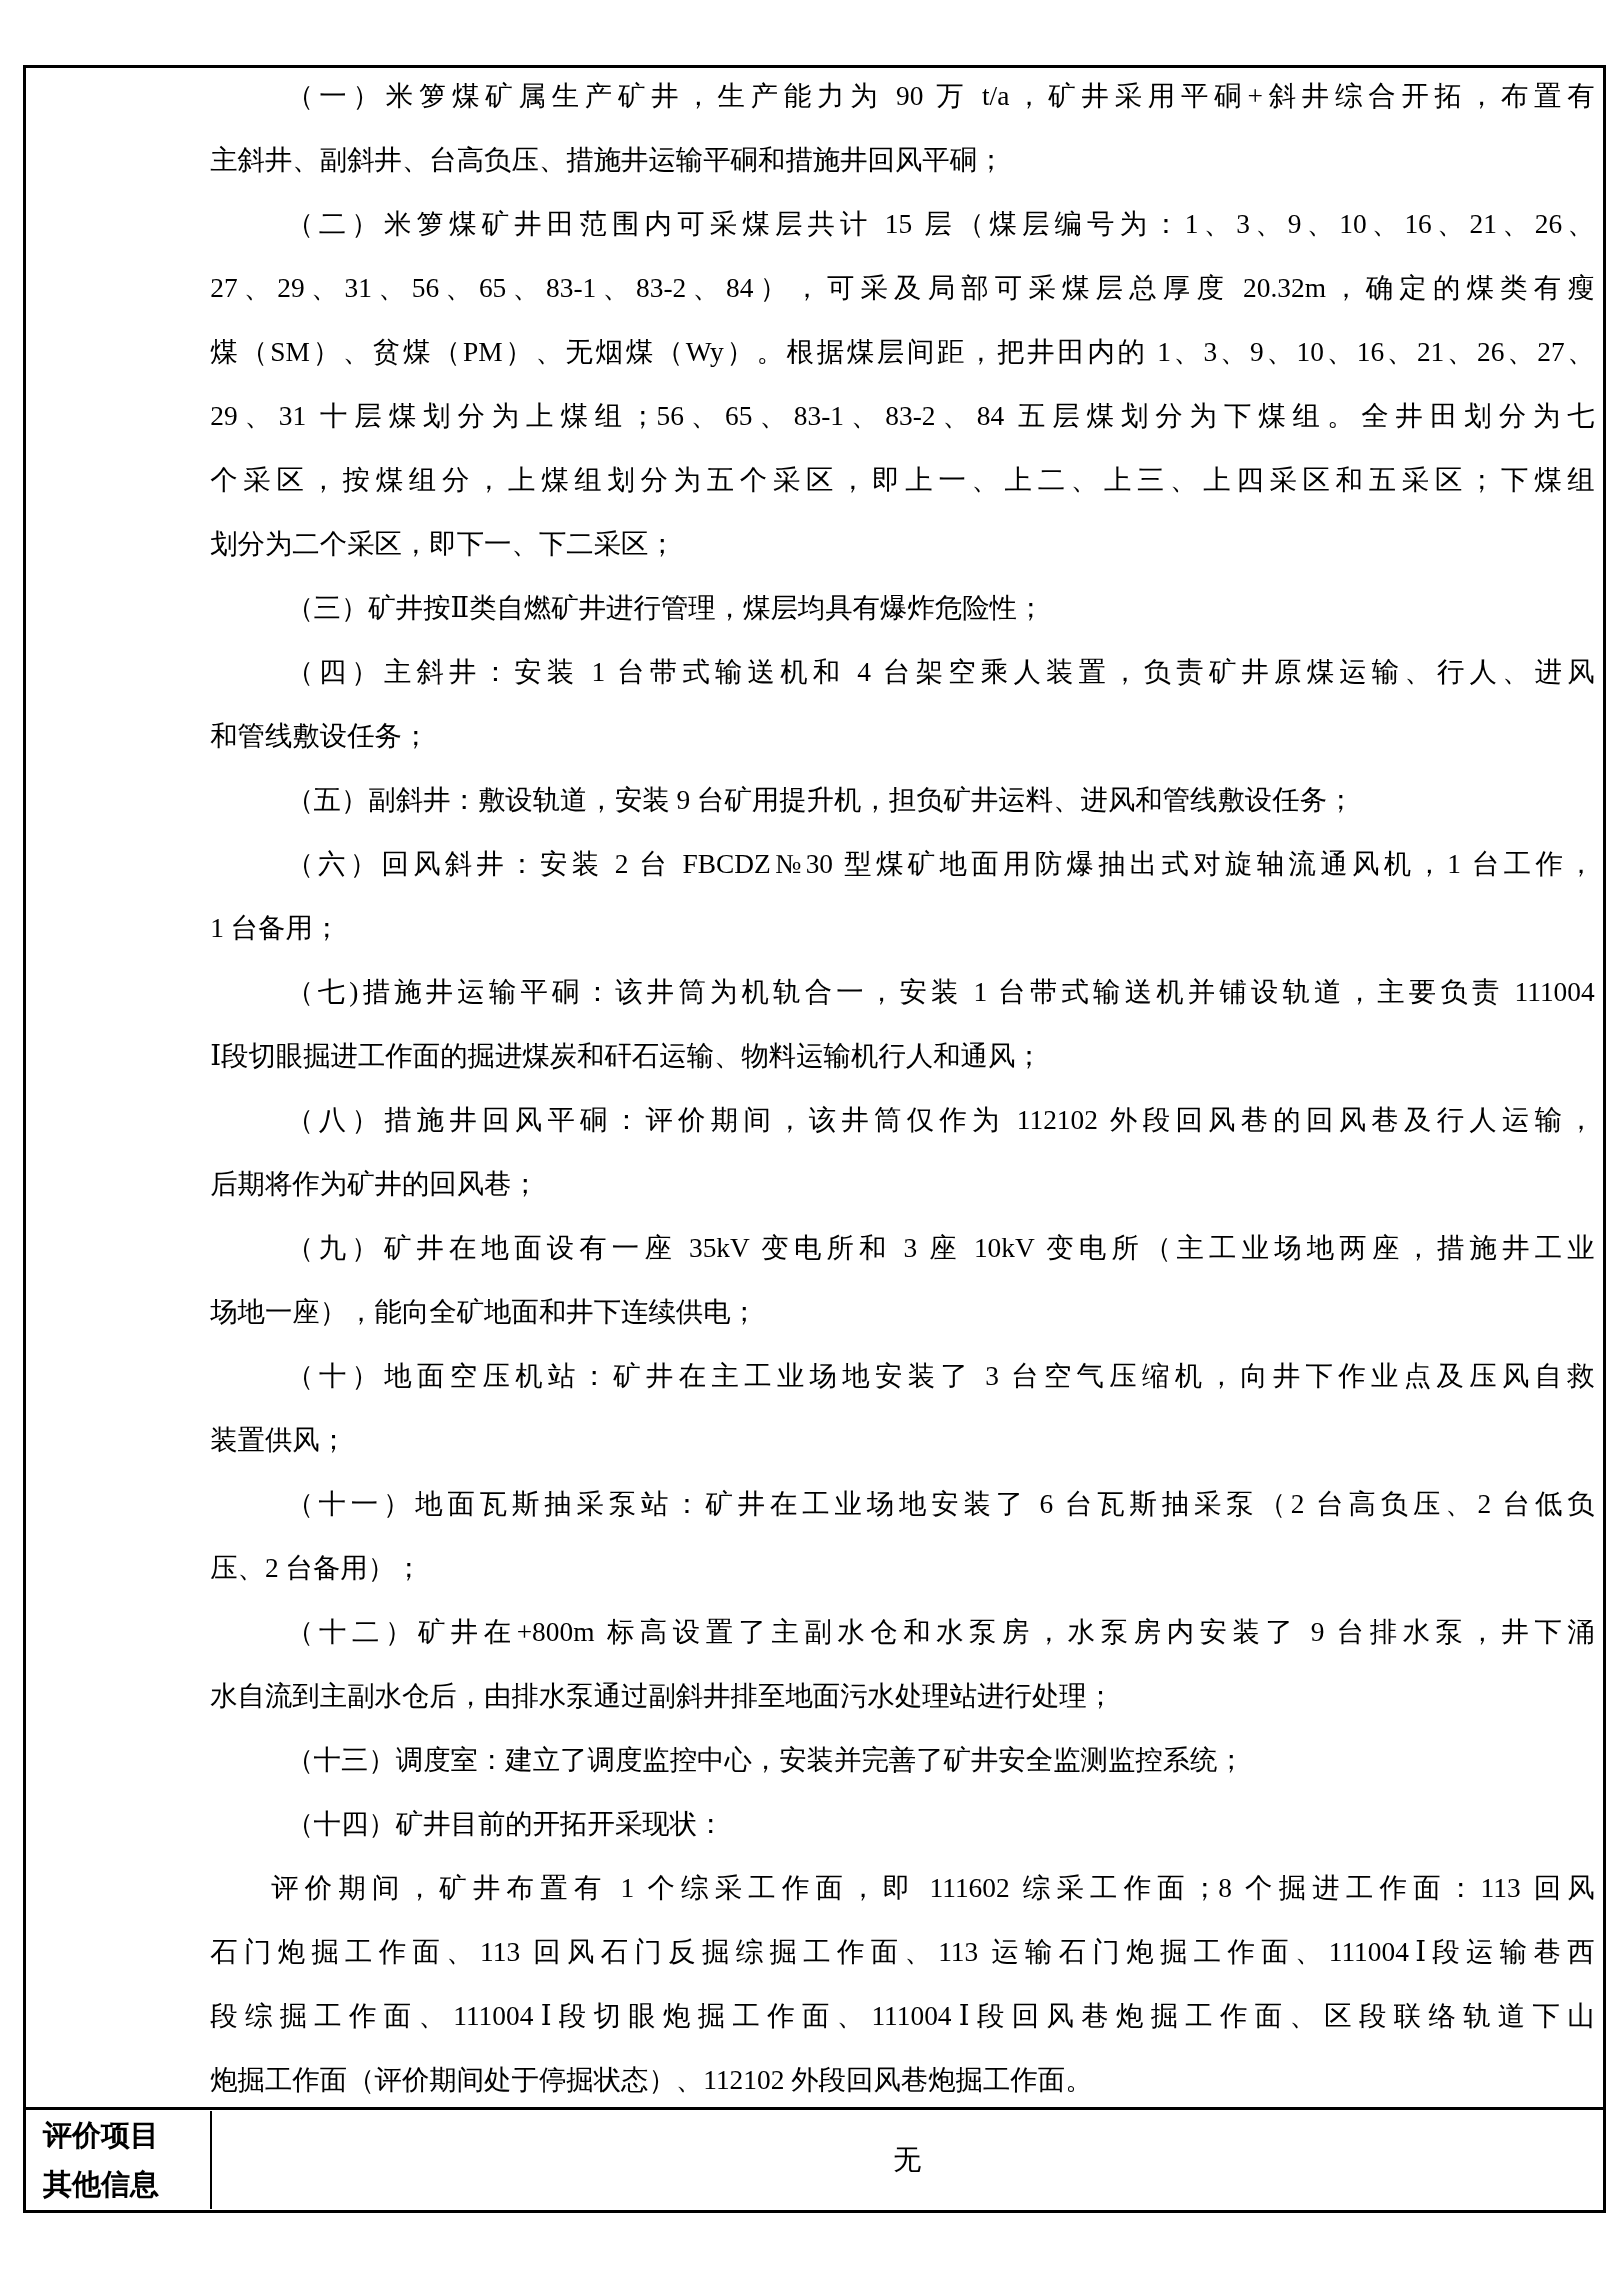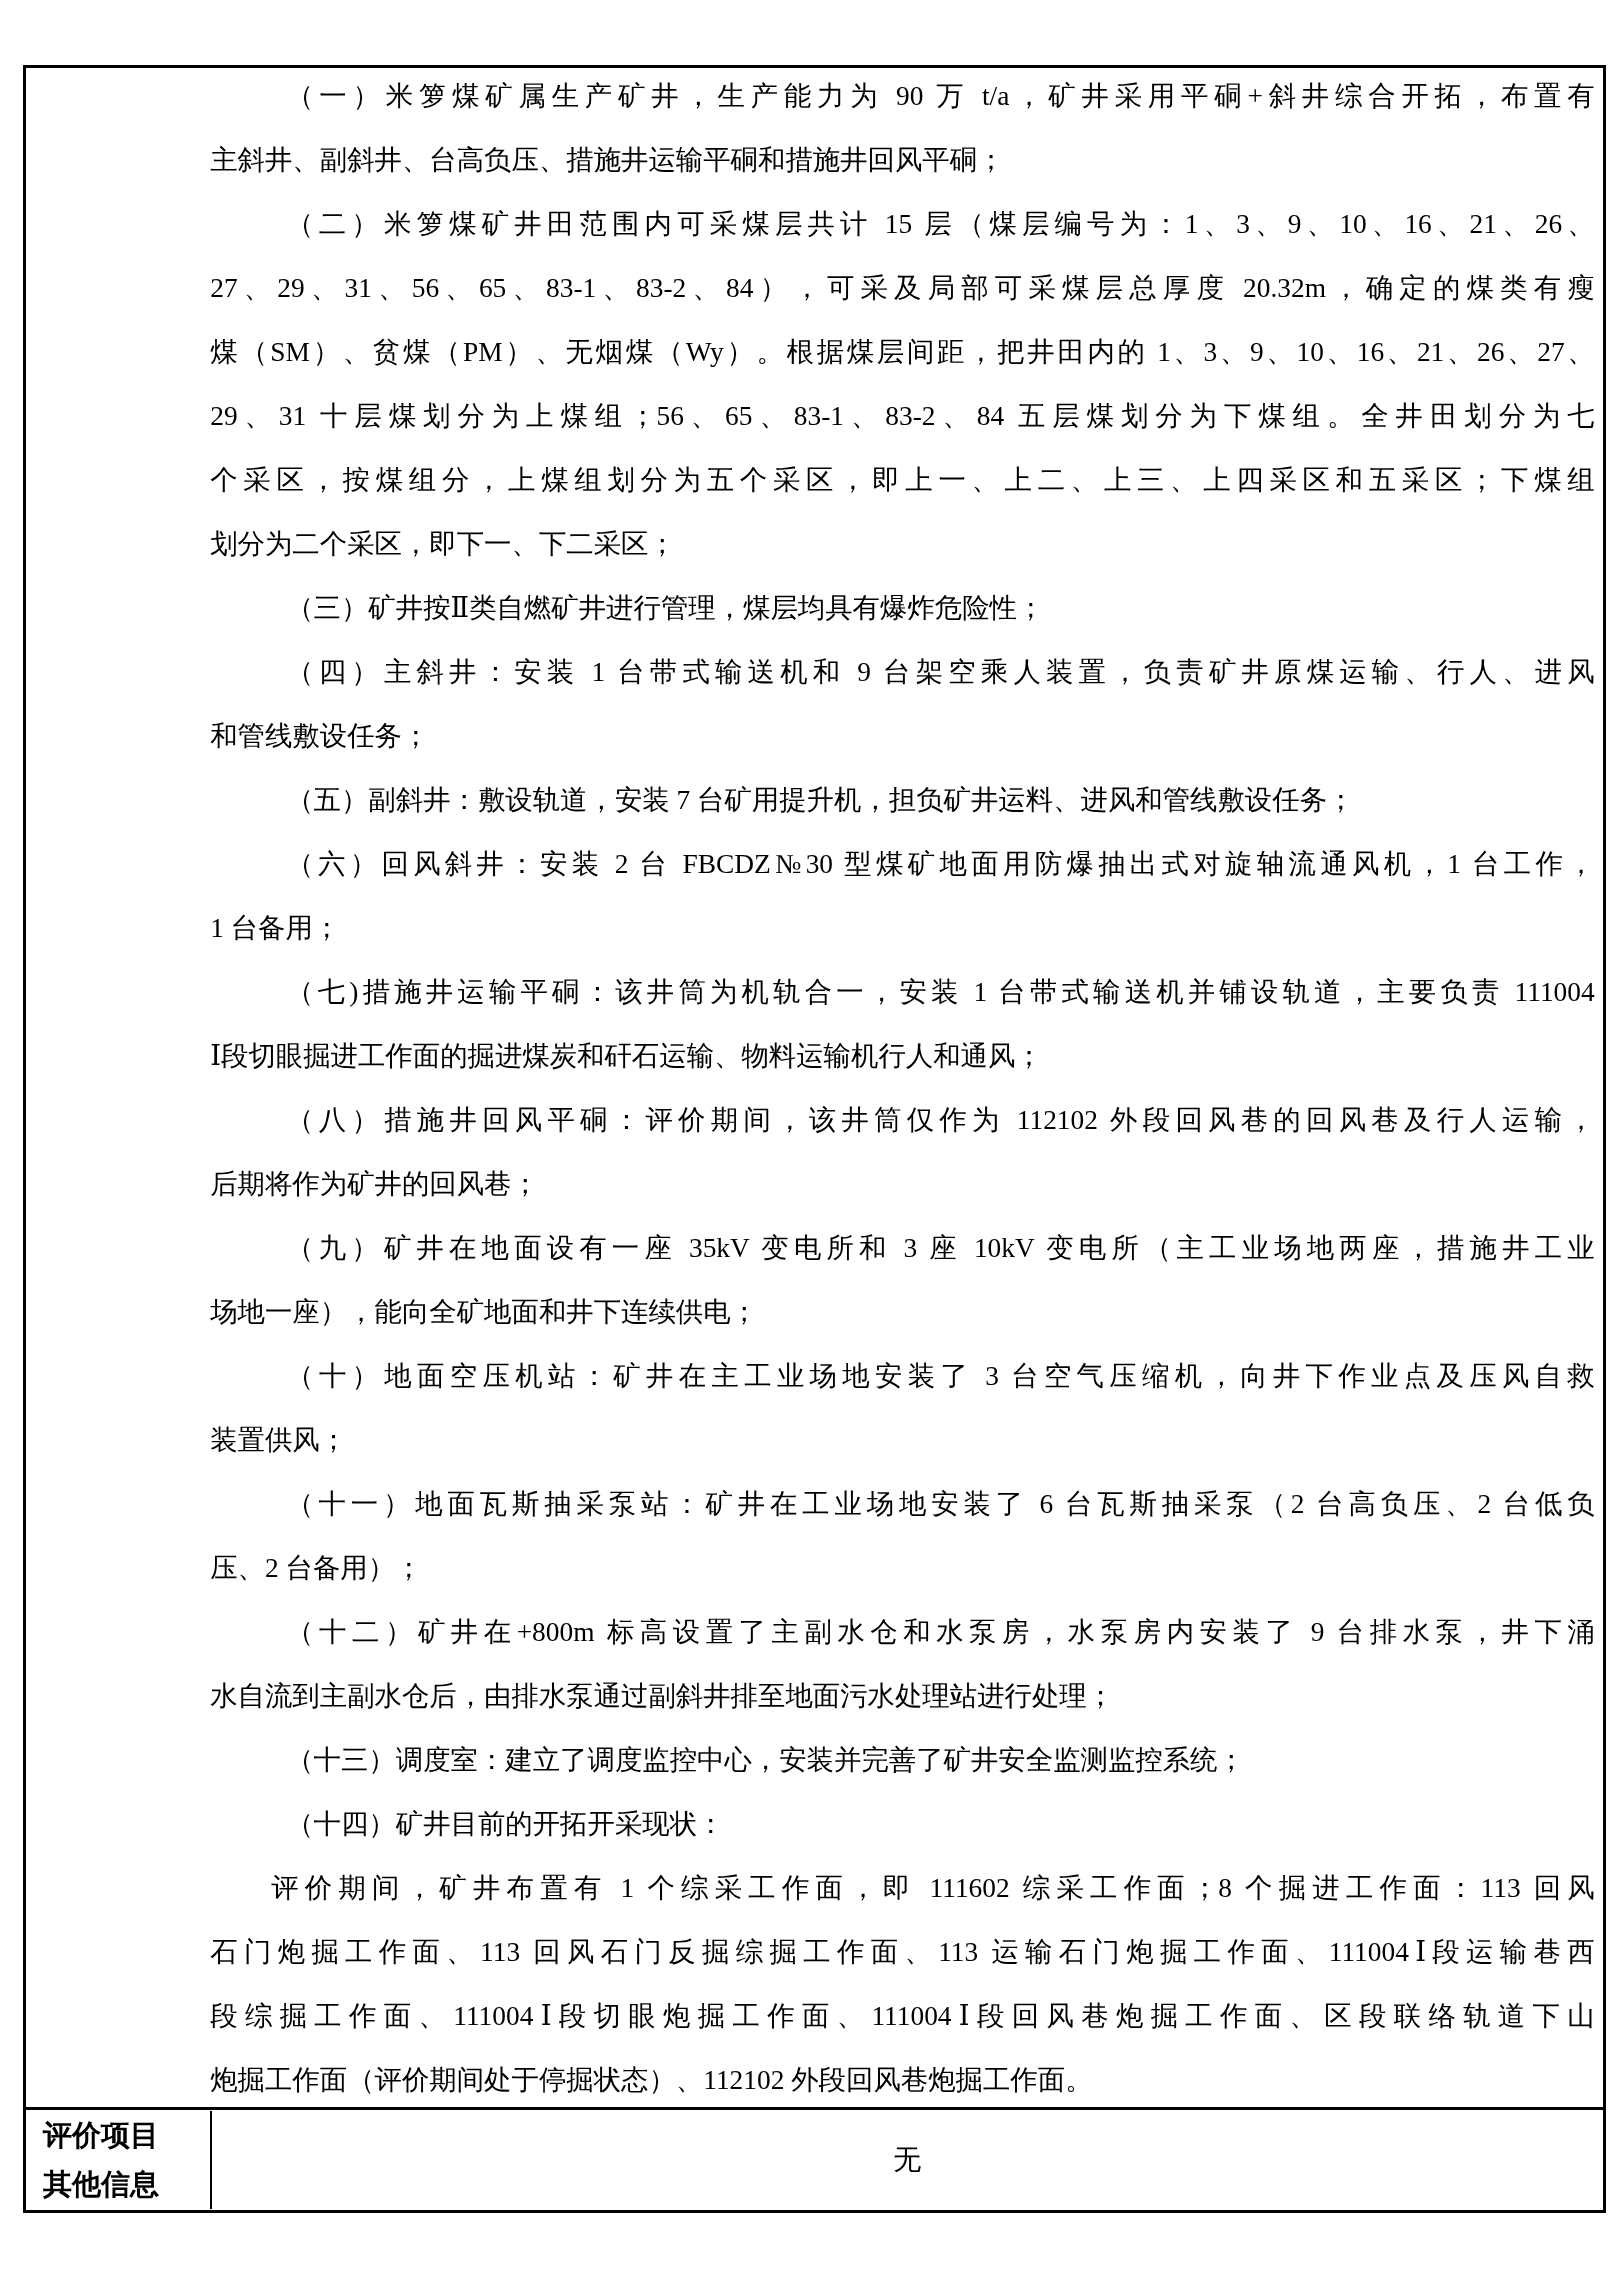--- a/index.html
+++ b/index.html
@@ -89,23 +89,23 @@
     <div class="cell-content main-text">
       <div class="line in full">（一）米箩煤矿属生产矿井，生产能力为 90 万 t/a，矿井采用平硐+斜井综合开拓，布置有</div>
       <div class="line">主斜井、副斜井、台高负压、措施井运输平硐和措施井回风平硐；</div>
       <div class="line in full">（二）米箩煤矿井田范围内可采煤层共计 15 层（煤层编号为：1、3、9、10、16、21、26、</div>
       <div class="line full">27、29、31、56、65、83-1、83-2、84），可采及局部可采煤层总厚度 20.32m，确定的煤类有瘦</div>
       <div class="line full">煤（SM）、贫煤（PM）、无烟煤（Wy）。根据煤层间距，把井田内的 1、3、9、10、16、21、26、27、</div>
       <div class="line full">29、31 十层煤划分为上煤组；56、65、83-1、83-2、84 五层煤划分为下煤组。全井田划分为七</div>
       <div class="line full">个采区，按煤组分，上煤组划分为五个采区，即上一、上二、上三、上四采区和五采区；下煤组</div>
       <div class="line">划分为二个采区，即下一、下二采区；</div>
       <div class="line in">（三）矿井按Ⅱ类自燃矿井进行管理，煤层均具有爆炸危险性；</div>
-      <div class="line in full">（四）主斜井：安装 1 台带式输送机和 9 台架空乘人装置，负责矿井原煤运输、行人、进风</div>
+      <div class="line in full">（四）主斜井：安装 1 台带式输送机和 4 台架空乘人装置，负责矿井原煤运输、行人、进风</div>
       <div class="line">和管线敷设任务；</div>
-      <div class="line in">（五）副斜井：敷设轨道，安装 7 台矿用提升机，担负矿井运料、进风和管线敷设任务；</div>
+      <div class="line in">（五）副斜井：敷设轨道，安装 9 台矿用提升机，担负矿井运料、进风和管线敷设任务；</div>
       <div class="line in full">（六）回风斜井：安装 2 台 FBCDZ№30 型煤矿地面用防爆抽出式对旋轴流通风机，1 台工作，</div>
       <div class="line">1 台备用；</div>
       <div class="line in full">（七)措施井运输平硐：该井筒为机轨合一，安装 1 台带式输送机并铺设轨道，主要负责 111004</div>
       <div class="line">Ⅰ段切眼掘进工作面的掘进煤炭和矸石运输、物料运输机行人和通风；</div>
       <div class="line in full">（八）措施井回风平硐：评价期间，该井筒仅作为 112102 外段回风巷的回风巷及行人运输，</div>
       <div class="line">后期将作为矿井的回风巷；</div>
       <div class="line in full">（九）矿井在地面设有一座 35kV 变电所和 3 座 10kV 变电所（主工业场地两座，措施井工业</div>
       <div class="line">场地一座），能向全矿地面和井下连续供电；</div>
       <div class="line in full">（十）地面空压机站：矿井在主工业场地安装了 3 台空气压缩机，向井下作业点及压风自救</div>
       <div class="line">装置供风；</div>

